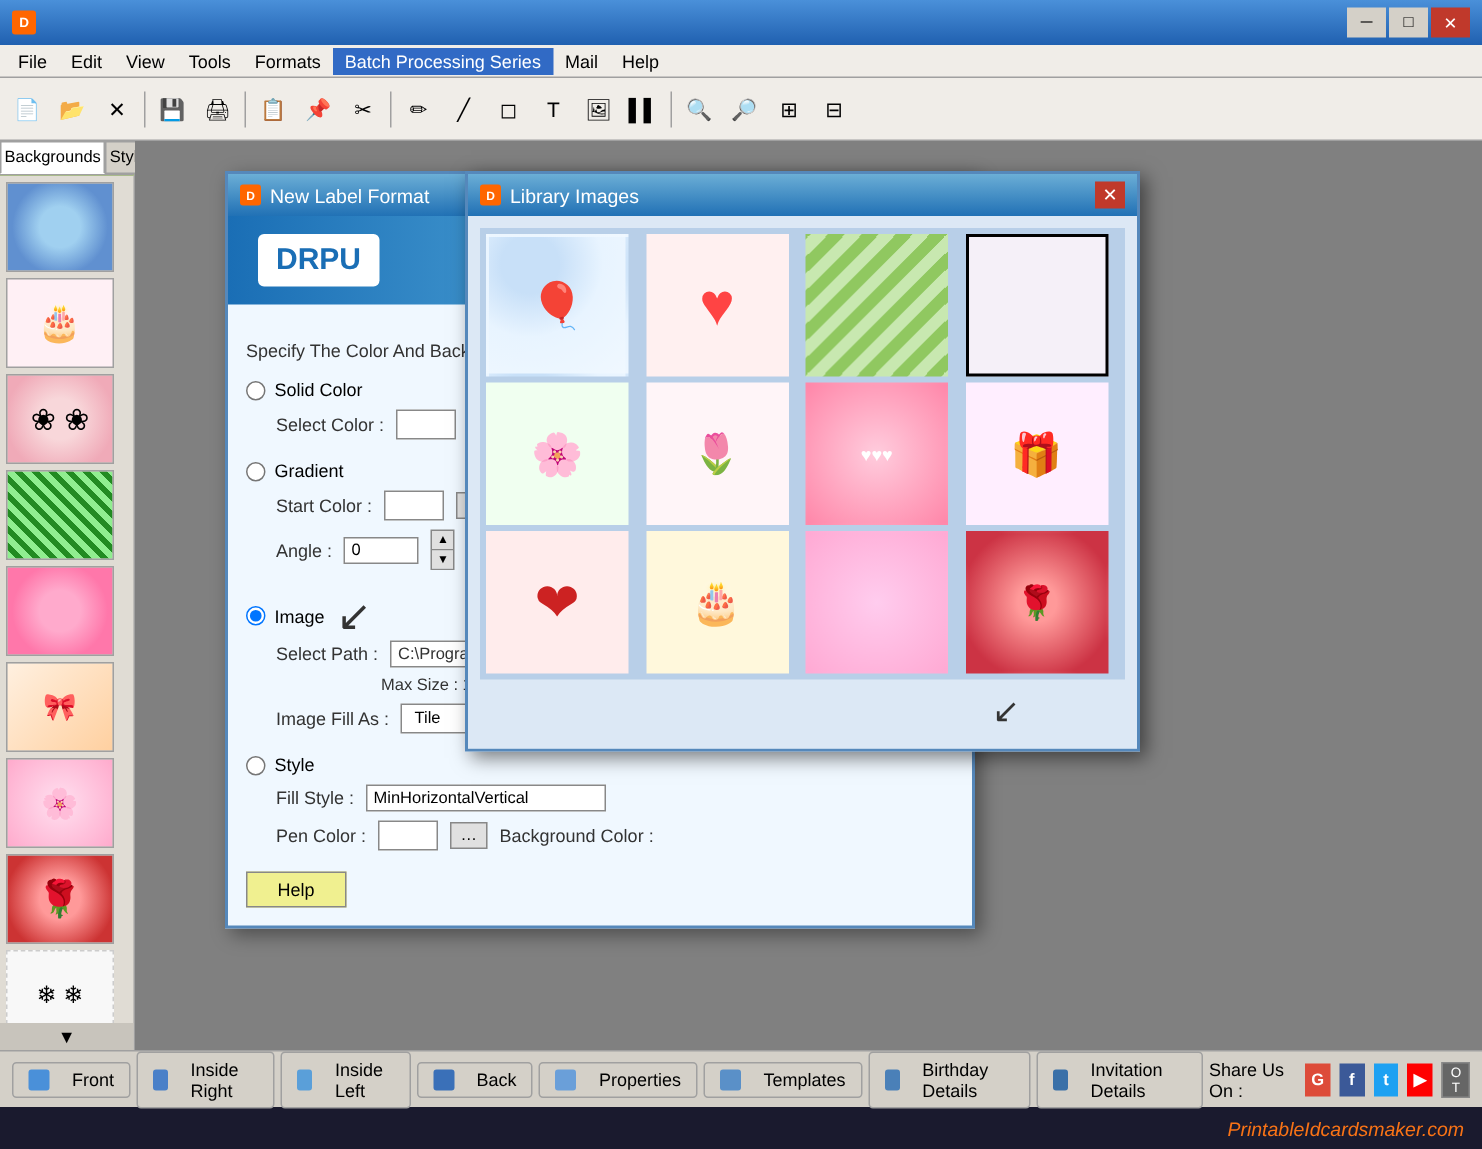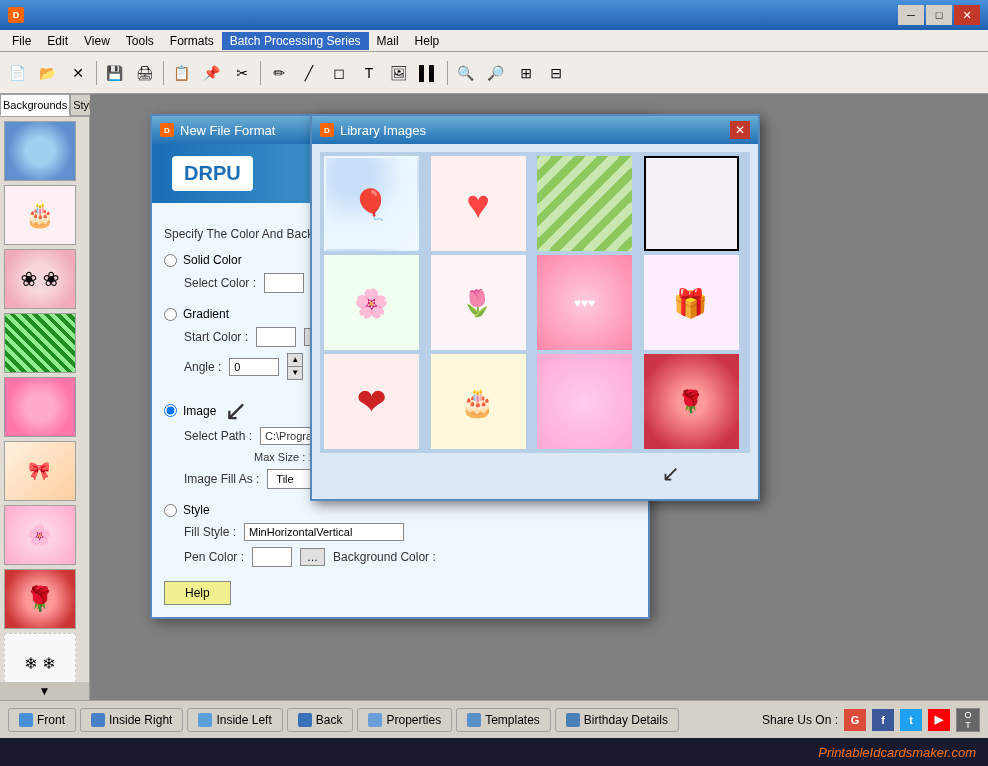--- a/index.html
+++ b/index.html
@@ -259,21 +259,21 @@
       background: #d4d0c8;
       border-top: 1px solid #a0a0a0;
       display: flex;
       align-items: center;
       padding: 0 8px;
       gap: 4px;
     }
     .bottom-tab {
       display: flex;
       align-items: center;
-      gap: 4px;
+      gap: 15px;
       padding: 4px 10px;
       background: #d4d0c8;
       border: 1px solid #a0a0a0;
       cursor: pointer;
       font-size: 12px;
       border-radius: 3px;
     }
     .bottom-tab-icon {
       width: 14px; height: 14px;
       background: #4a7fc0;
@@ -529,21 +529,21 @@
     </div>
     <div class="scroll-arrow">▼</div>
   </div>
 
   <div class="canvas-area">
 
     <div class="dialog dialog-main" style="width:500px;">
       <div class="dialog-title-bar">
         <div class="dialog-title-left">
           <div style="width:14px;height:14px;background:#ff6600;border-radius:2px;display:flex;align-items:center;justify-content:center;font-size:8px;color:white;font-weight:bold;">D</div>
-          <span>New File Format</span>
+          <span>New Label Format</span>
         </div>
         <button class="dialog-close-btn">✕</button>
       </div>
 
       <div class="drpu-header">
         <div class="drpu-logo">DRPU</div>
         <div class="drpu-title">DRPU Birthday Cards Designer</div>
       </div>
 
       <div class="dialog-body">
@@ -693,20 +693,24 @@
     <span>Properties</span>
   </div>
   <div class="bottom-tab">
     <div class="bottom-tab-icon" style="background:#5a90c8;"></div>
     <span>Templates</span>
   </div>
   <div class="bottom-tab">
     <div class="bottom-tab-icon" style="background:#4a80b8;"></div>
     <span>Birthday Details</span>
   </div>
+  <div class="bottom-tab">
+    <div class="bottom-tab-icon" style="background:#3a70a8;"></div>
+    <span>Invitation Details</span>
+  </div>
   <div class="share-section">
     <span>Share Us On :</span>
     <button class="social-btn gg">G</button>
     <button class="social-btn fb">f</button>
     <button class="social-btn tw">t</button>
     <button class="social-btn yt">▶</button>
     <div style="width:24px;height:24px;background:#666;border:1px solid #888;display:flex;flex-direction:column;align-items:center;justify-content:center;font-size:9px;color:white;">
       <span>O</span>
       <span>T</span>
     </div>

